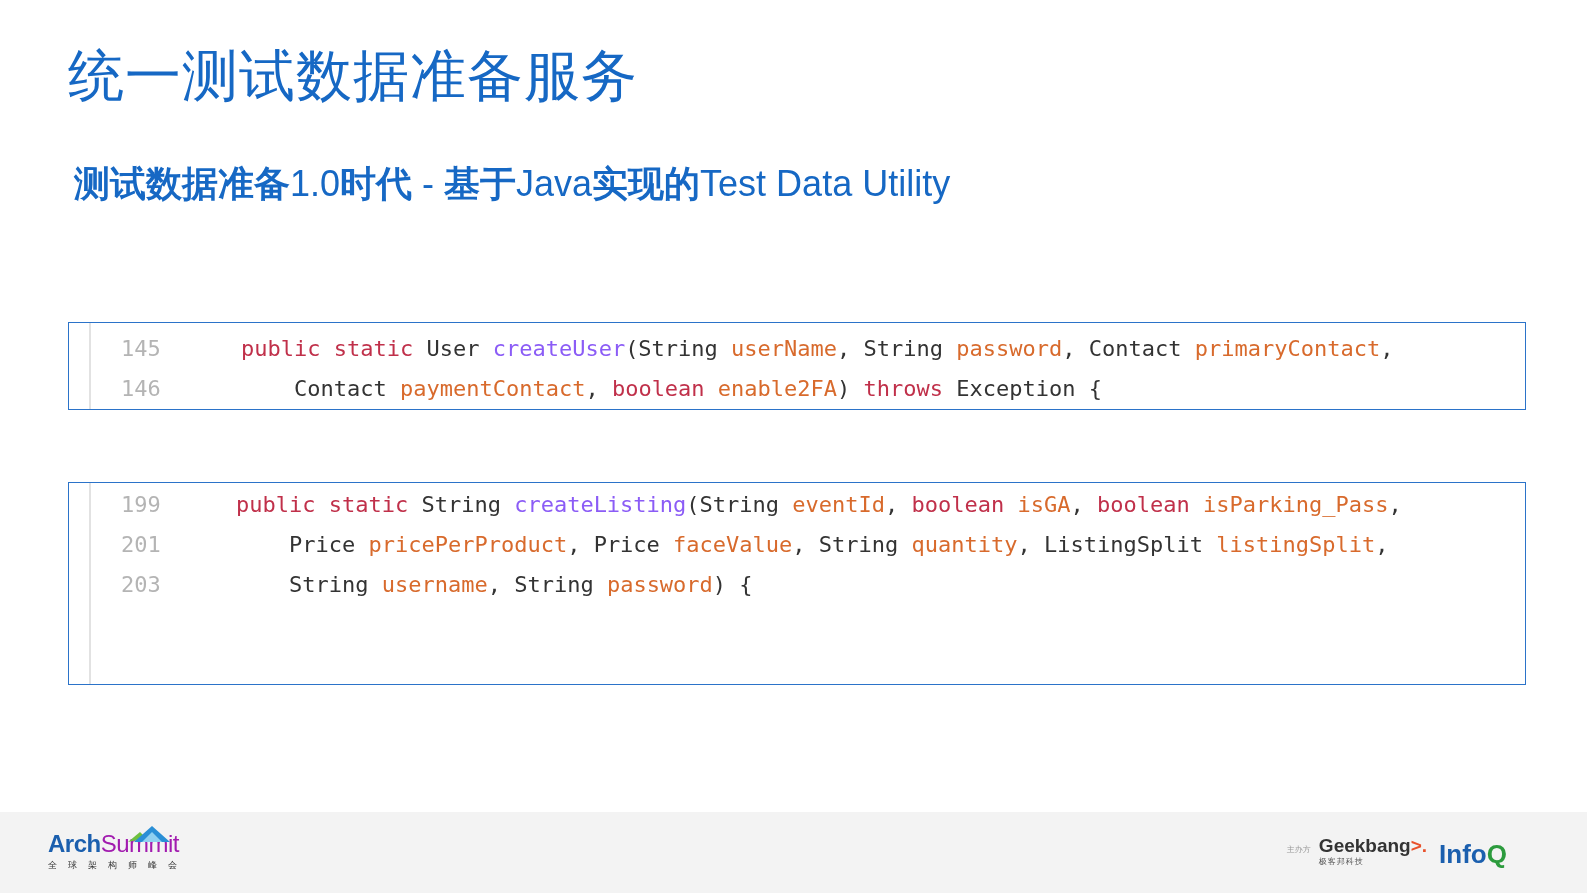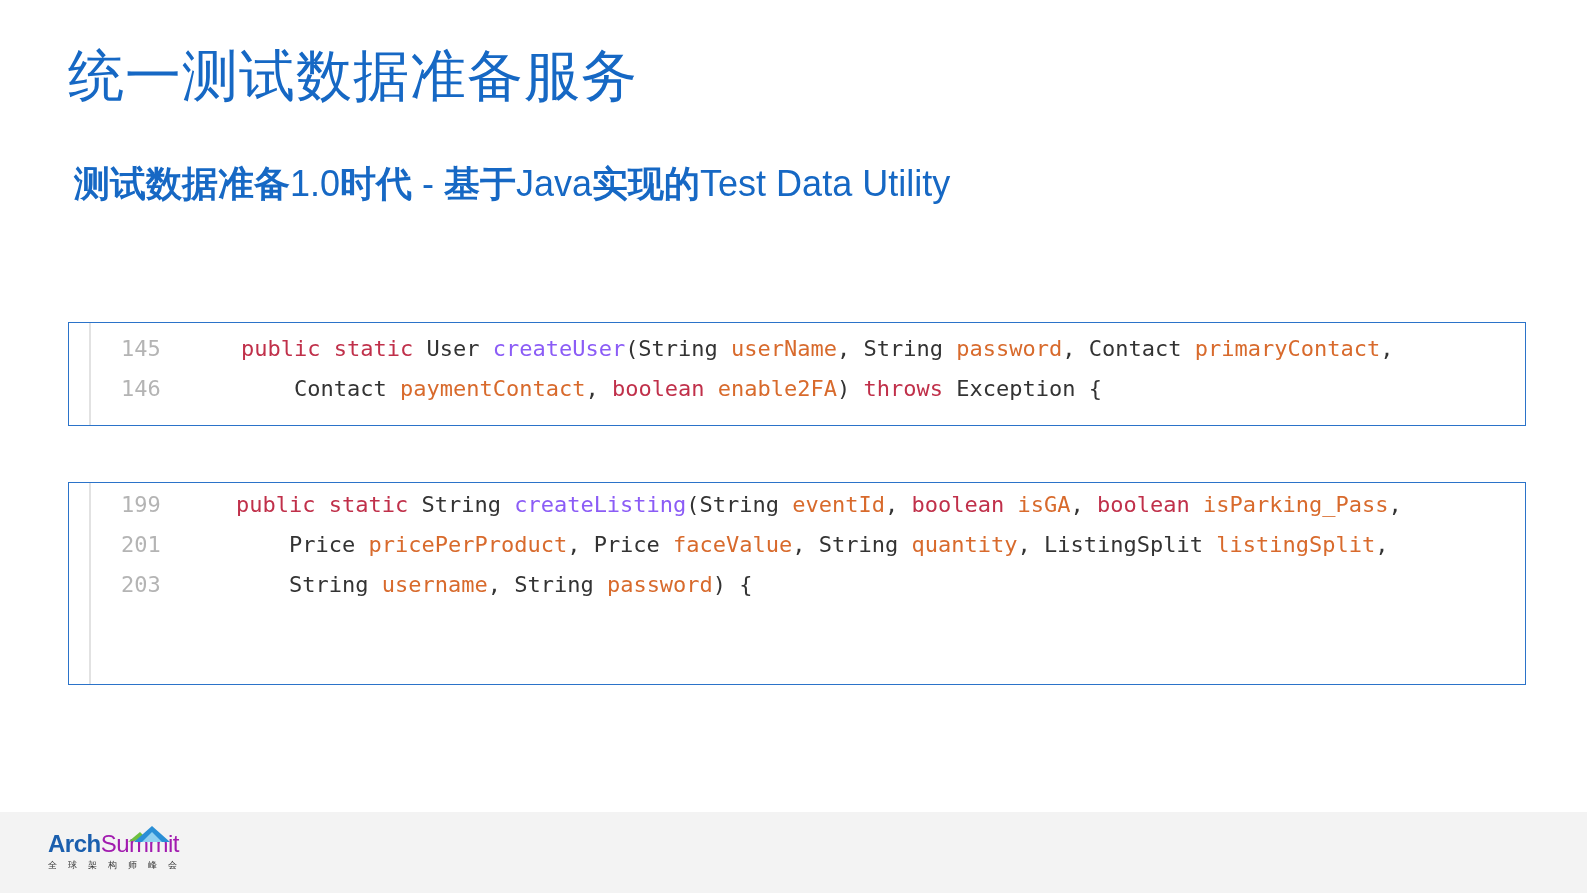--- a/index.html
+++ b/index.html
@@ -18,21 +18,21 @@
       font-size: 36px; color: #1668c4; line-height: 1.2; white-space: nowrap;
     }
     .subtitle .b { font-weight: bold; }
     .subtitle .n { font-weight: normal; }
 
     .code-box {
       position: absolute; left: 68px; width: 1458px;
       border: 1.5px solid #2b73c9; background: #ffffff;
       box-sizing: border-box;
     }
-    .code-box.box1 { top: 322px; height: 104px; padding-top: 6px; }
+    .code-box.box1 { top: 322px; height: 88px; padding-top: 6px; }
     .code-box.box2 { top: 482px; height: 203px; padding-top: 2px; }
     .gutter-line {
       position: absolute; left: 20px; top: 0; bottom: 0; width: 2px; background: #e2e2e2;
     }
     .code-line {
       position: relative; height: 40px; line-height: 40px; white-space: pre;
       font-family: "DejaVu Sans Mono", "Liberation Mono", monospace;
       font-size: 22px; color: #333333;
     }
     .lineno {
@@ -94,13 +94,21 @@
   <div class="arch-logo">
     <svg class="mountain" width="46" height="20" viewBox="0 0 46 20">
       <polygon points="4,18 16,8 22,14" fill="#6fbf3f"></polygon>
       <polygon points="10,18 28,2 46,18" fill="#2a8fd6"></polygon>
       <polygon points="18,18 28,8 38,18" fill="#8fd0f0"></polygon>
     </svg>
     <div class="arch-word"><span class="arch">Arch</span><span class="summit">Summit</span></div>
     <div class="arch-cn">全球架构师峰会</div>
   </div>
 
+  <div class="sponsor">
+    <div class="sponsor-label">主办方</div>
+    <div class="geek">
+      <div class="geek-word"><span>Geekbang</span><span class="arrow">&gt;.</span></div>
+      <div class="geek-cn">极客邦科技</div>
+    </div>
+    <div class="infoq"><span>Info</span><span class="q">Q</span></div>
+  </div>
 </div>
 
 </body></html>

